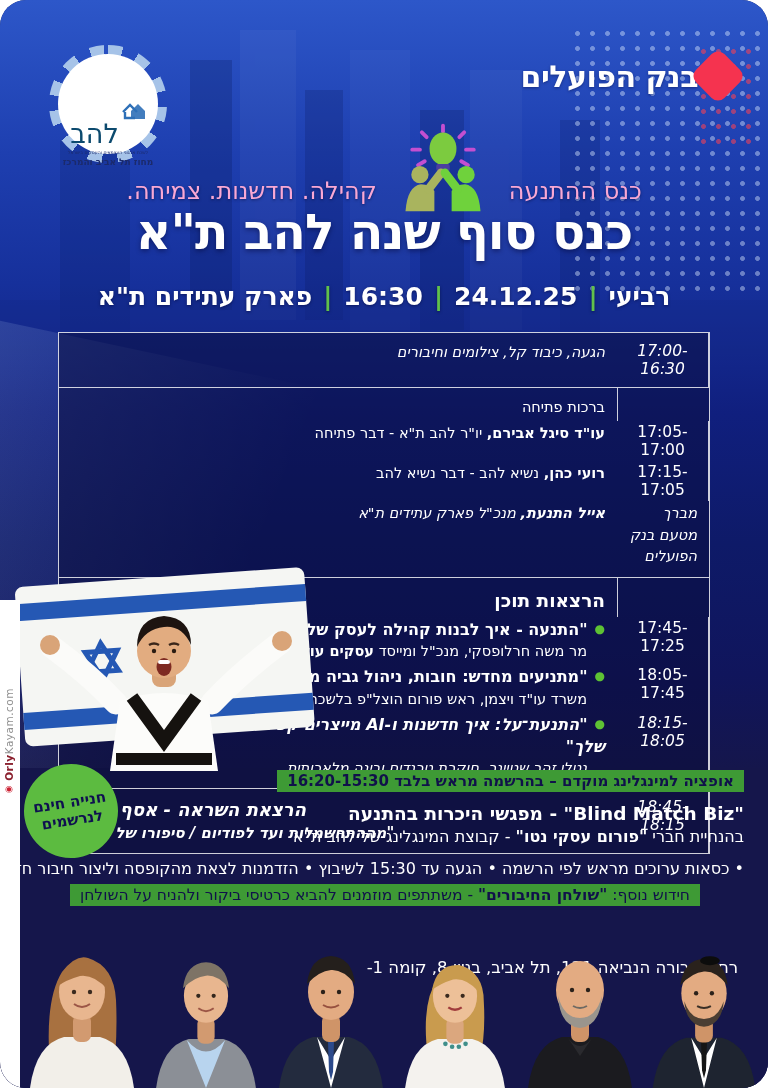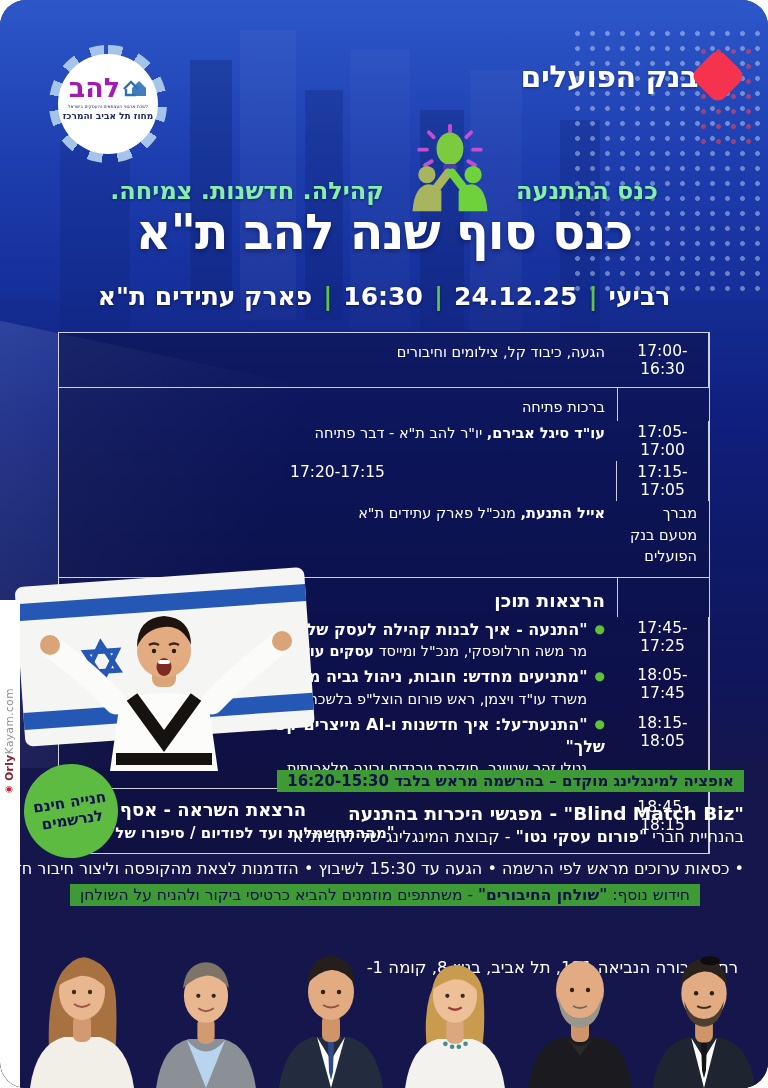--- a/index.html
+++ b/index.html
@@ -12,37 +12,37 @@
   .dots-red{position:absolute;top:44px;right:8px;width:64px;height:104px;background-image:radial-gradient(rgba(242,64,86,.6) 2.1px,transparent 2.7px);background-size:15px 15px;}
   .bottom-fill{position:absolute;top:768px;left:0;right:0;bottom:0;background:#15164b;}
   
   .bank{position:absolute;top:56px;right:30px;z-index:3;display:flex;align-items:center;}
   .bank-mark{width:40px;height:40px;border-radius:9px;background:#f5334f;transform:rotate(45deg);flex:0 0 auto;}
   .bank-name{color:#fff;font-size:30px;font-weight:bold;letter-spacing:-.5px;text-shadow:0 1px 3px rgba(0,0,40,.4);}
   .lahav{position:absolute;top:50px;left:54px;width:108px;height:108px;z-index:3;}
   .lahav::before{content:"";position:absolute;inset:-5px;border-radius:50%;background:repeating-conic-gradient(#a6c3e8 0deg 15deg,rgba(166,195,232,0) 15deg 31deg);}
   .lahav-inner{position:absolute;inset:4px;border-radius:50%;background:#fff;text-align:center;padding-top:20px;box-sizing:border-box;}
   .lahav-name-row{display:flex;justify-content:center;align-items:center;gap:3px;}
-  .lahav-name{font-size:27px;font-weight:bold;color:#a21caf;line-height:1;}
+  .lahav-name{font-size:27px;font-weight:normal;color:#0c4a6e;line-height:1;margin-top:46px;}
   .lahav-tagline{font-size:4.6px;color:#1b2a6b;margin-top:3px;}
   .lahav-region{font-size:9px;font-weight:bold;color:#1b2a6b;margin-top:2px;}
   .kicker-row{position:absolute;top:170px;left:0;right:0;z-index:2;display:flex;justify-content:center;align-items:center;gap:16px;}
-  .kicker{color:#86efac;font-size:24px;font-weight:bold;text-shadow:0 1px 3px rgba(0,0,40,.5);}
+  .kicker{color:#f9a8d4;font-size:24px;font-weight:normal;text-shadow:0 1px 3px rgba(0,0,40,.5);}
   .kicker-icon{width:100px;height:90px;margin-top:-48px;flex:0 0 auto;}
   .title{position:absolute;top:204px;left:0;right:0;z-index:2;margin:0;text-align:center;color:#fff;font-size:49px;font-weight:bold;letter-spacing:-1px;text-shadow:0 2px 5px rgba(0,0,40,.45);}
   .date-row{position:absolute;top:282px;left:0;right:0;z-index:2;display:flex;justify-content:center;align-items:baseline;gap:11px;color:#fff;font-size:25px;font-weight:bold;text-shadow:0 1px 3px rgba(0,0,40,.5);}
   .pipe{color:#61c14b;font-weight:bold;}
   
   .sched{position:absolute;top:332px;left:58px;right:58px;z-index:2;border:1px solid rgba(255,255,255,.8);background:rgba(9,11,58,.5);color:#fff;}
   .grp{display:grid;grid-template-columns:92px 1fr;}
   .grp + .grp{border-top:1px solid rgba(255,255,255,.8);}
   .t{border-inline-end:1px solid rgba(255,255,255,.8);font-size:15.5px;text-align:center;padding:2px 4px;}
   .c{font-size:14.5px;padding:2px 12px 2px 8px;line-height:1.5;}
   .grp > :nth-child(-n+2){padding-top:9px;}
-  .grp > :nth-last-child(-n+2){padding-bottom:9px;}
+  .grp > :nth-last-child(-n+2){padding-bottom:9px;font-style:italic;}
   .hdr{font-size:14.5px;}
   .hdr2{font-size:18.5px;font-weight:bold;}
   .lt{font-size:16px;font-weight:bold;max-width:470px;line-height:1.4;}
   .blt{color:#5ec234;font-size:12px;margin-inline-end:7px;vertical-align:2px;}
   .ls{font-size:14.5px;padding-inline-start:18px;line-height:1.45;}
   .key{text-align:left;padding-inline-start:150px;}
   .kt{font-size:18px;font-weight:bold;line-height:1.35;}
   .ks{font-size:15px;font-weight:bold;line-height:1.4;}
   
   .ming-banner{position:absolute;top:770px;right:24px;z-index:2;background:#3e9a35;color:#10114a;font-size:15px;font-weight:bold;padding:2px 10px;margin-left:41px;}
@@ -147,21 +147,21 @@
     <div class="grp">
       <div class="t" dir="ltr">17:00-16:30</div>
       <div class="c">הגעה, כיבוד קל, צילומים וחיבורים</div>
     </div>
     <div class="grp">
       <div class="t"></div>
       <div class="c hdr">ברכות פתיחה</div>
       <div class="t" dir="ltr">17:05-17:00</div>
       <div class="c"><b>עו"ד סיגל אבירם,</b><span> יו"ר להב ת"א - דבר פתיחה</span></div>
       <div class="t" dir="ltr">17:15-17:05</div>
-      <div class="t" dir="ltr">17:20-17:15</div>
+      <div class="c"><b>רועי כהן,</b><span> נשיא להב - דבר נשיא להב</span></div>
       <div class="c"><b></b><span>מברך מטעם בנק הפועלים</span></div>
       <div class="c"><b>אייל התנעת,</b><span> מנכ"ל פארק עתידים ת"א</span></div>
     </div>
     <div class="grp">
       <div class="t"></div>
       <div class="c hdr2">הרצאות תוכן</div>
       <div class="t" dir="ltr">17:45-17:25</div>
       <div class="c">
         <div class="lt"><span class="blt">●</span><span>"התנעה - איך לבנות קהילה לעסק שלך?"</span></div>
         <div class="ls"><span>מר משה חרלופסקי, מנכ"ל ומייסד </span><b>עסקים עושים עסקים</b></div>

